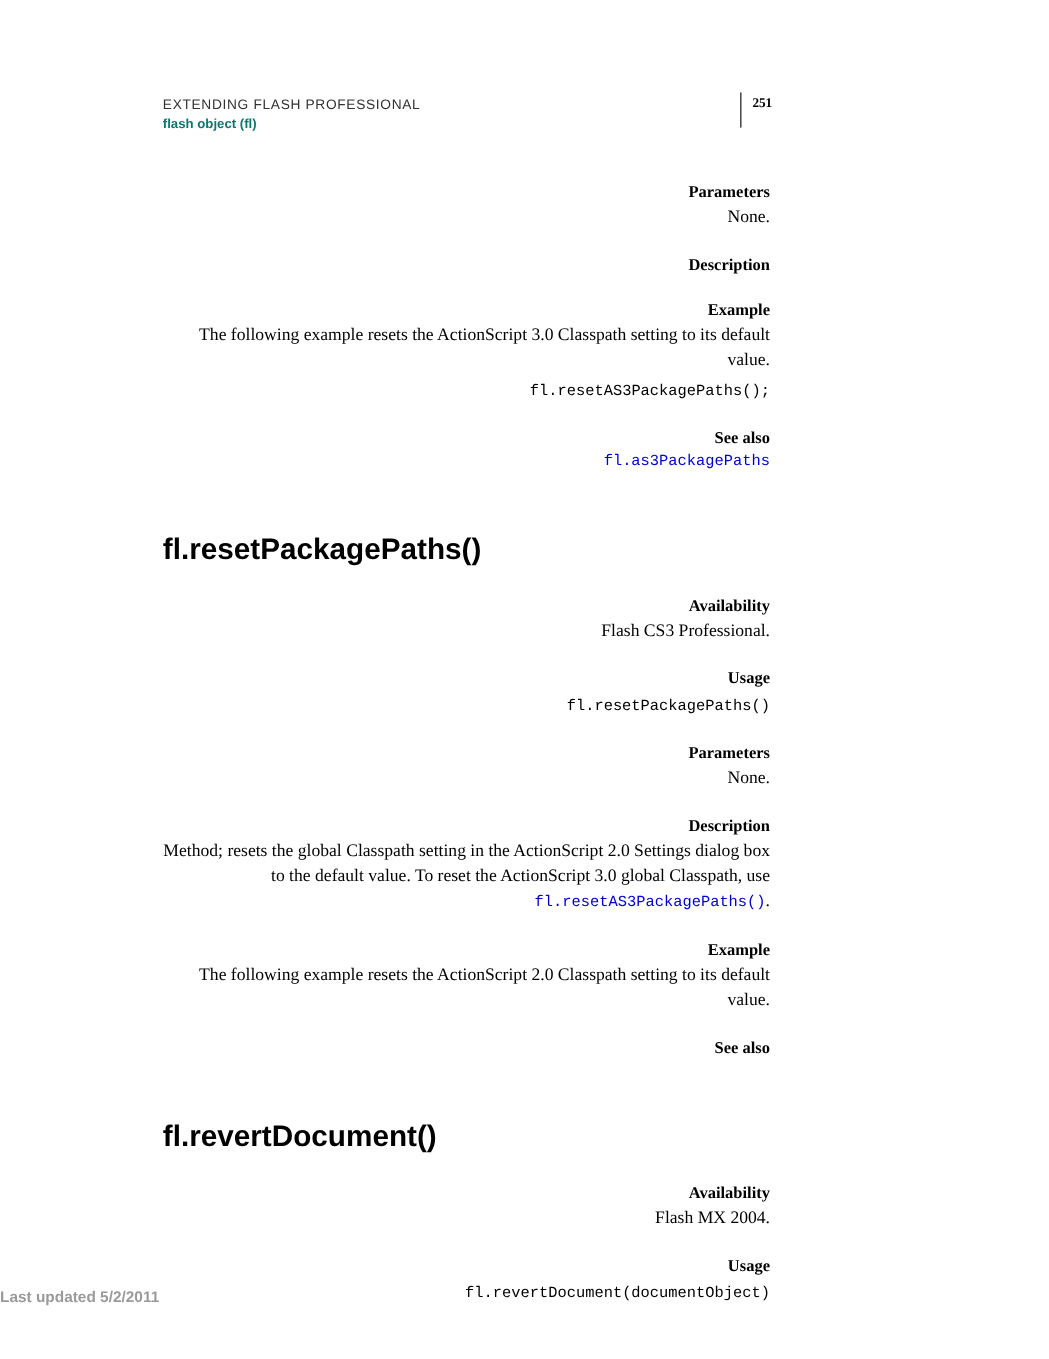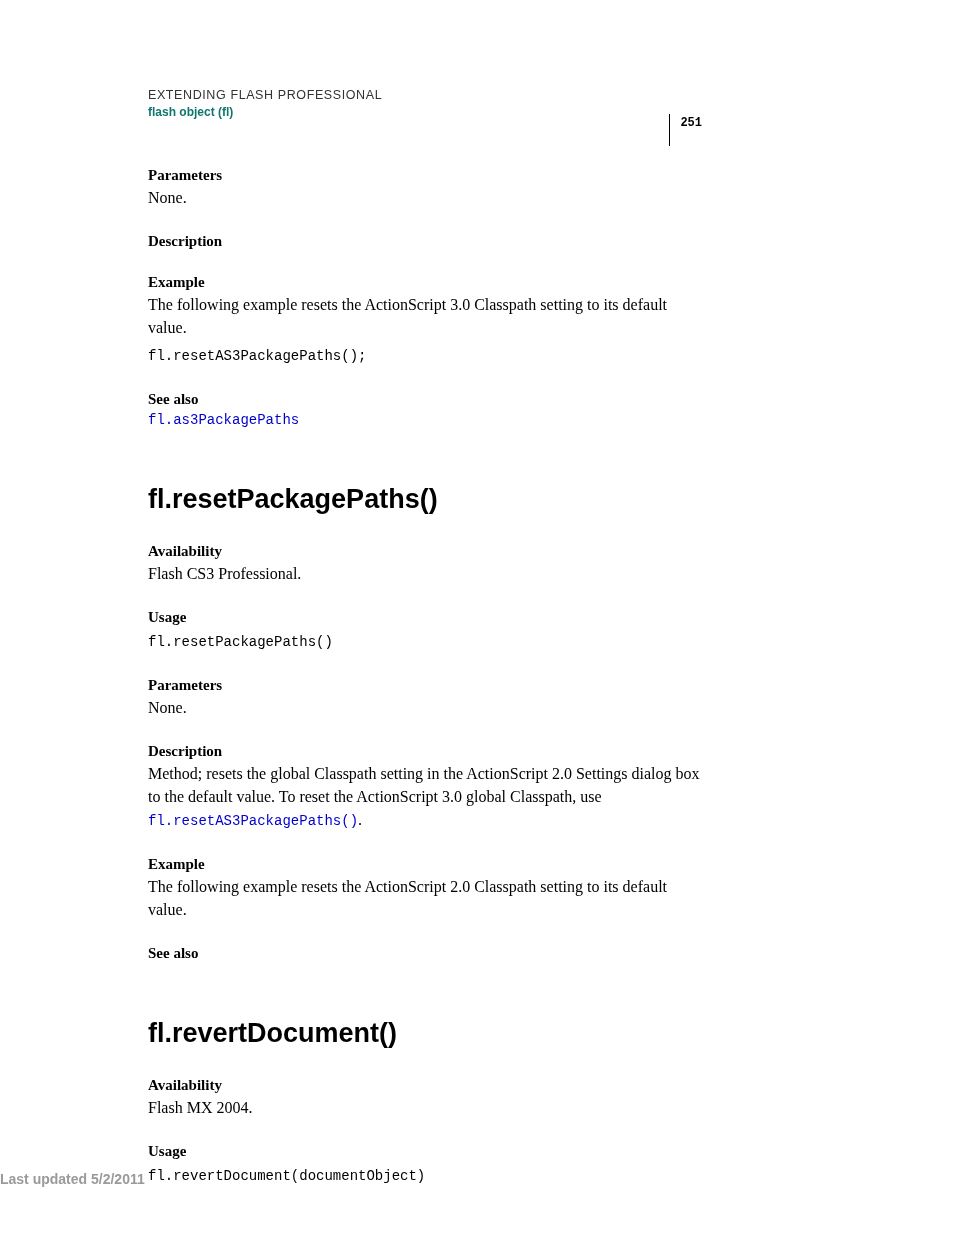--- a/index.html
+++ b/index.html
@@ -34,24 +34,23 @@
     margin-top: 3px;
   }
   .page-number-box {
     position: absolute;
     right: -2px;
     top: -4px;
     border-left: 1.5px solid #000;
     height: 30px;
     padding-left: 10px;
     padding-top: 2px;
-    font-family: Liberation Mono, monospace;
+    font-family: Liberation Serif, serif;
     font-size: 12px;
     font-weight: 700;
-    margin-top: 30px;
   }
   .section-label {
     font-family: "Minion Pro", "Times New Roman", Georgia, serif;
     font-size: 15px;
     font-weight: 700;
     margin-top: 24px;
     margin-bottom: 2px;
   }
   .body-text {
     font-size: 16px;
@@ -80,21 +79,21 @@
     position: absolute;
     bottom: 48px;
     left: 0;
     width: 100%;
     text-align: left;
     font-family: "Myriad Pro", "Helvetica Neue", Arial, sans-serif;
     font-size: 14px;
     font-weight: 600;
     color: #9a9a9a;
   }
-  .block { margin-bottom: 0; }
+  .block { margin-bottom: 0; text-align: right; }
 </style>
 </head>
 <body>
 
 <div class="page">
 
   <div class="header-row">
     <div class="header-title">EXTENDING FLASH PROFESSIONAL</div>
     <div class="header-sub">flash object (fl)</div>
     <div class="page-number-box">251</div>

